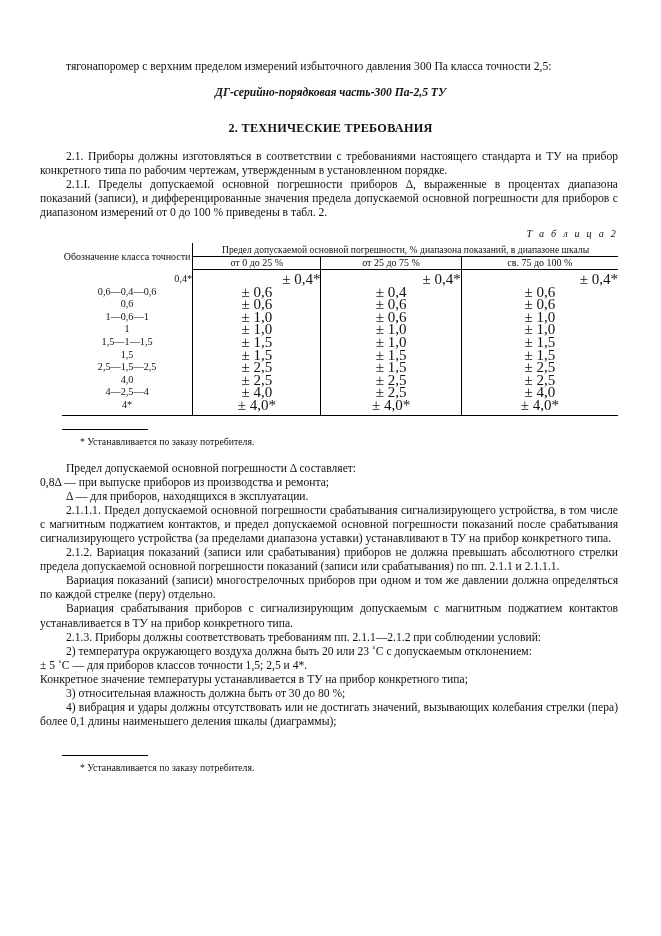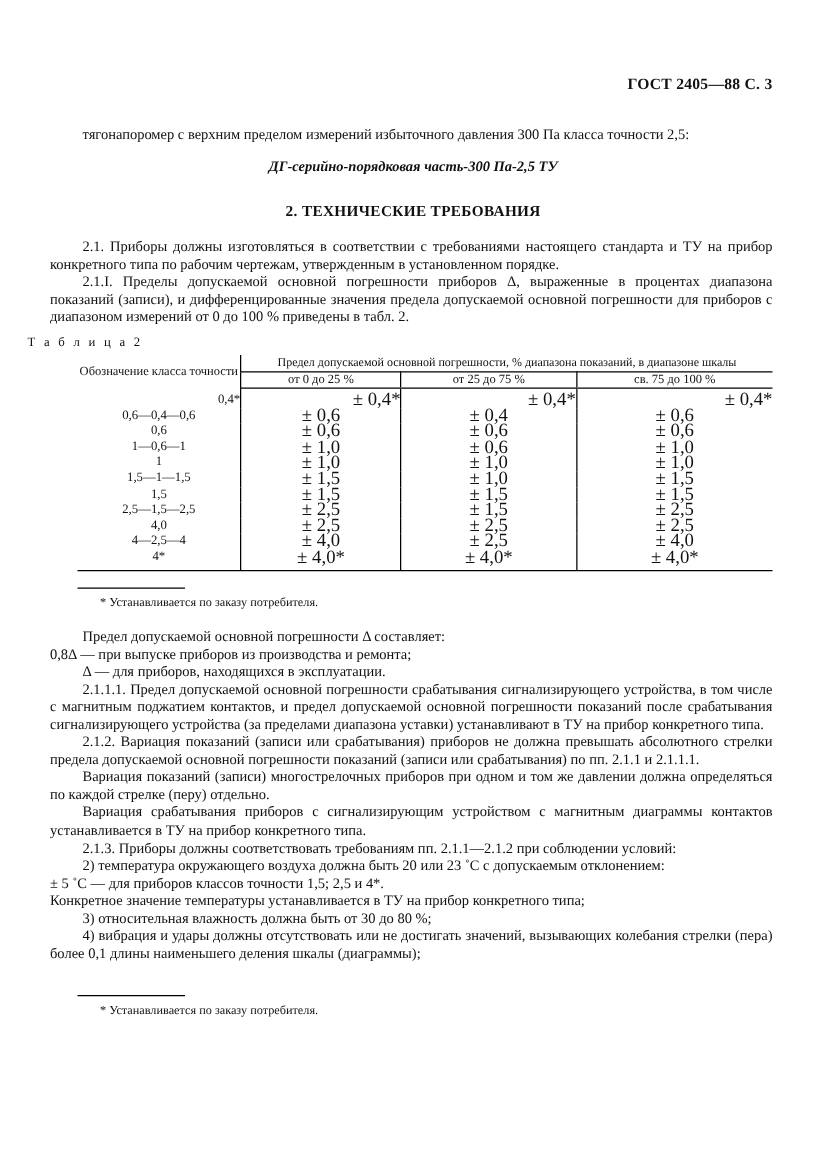--- a/index.html
+++ b/index.html
@@ -62,24 +62,26 @@
 
   .section-title {
     text-align: center;
     font-weight: bold;
     font-size: 12.2px;
     letter-spacing: 0.3px;
     margin: 22px 0 14px 0;
   }
 
   .table-caption {
+    text-align: right;
     font-size: 10.2px;
     letter-spacing: 2.2px;
     padding-right: 21px;
     margin: 7px 0 4px 0;
+    font-style: italic;
   }
 
   
   .tbl-wrap {
     margin: 0 21px 0 40px;
   }
   table.gost {
     width: 100%;
     border-collapse: collapse;
     font-size: 10px;
@@ -153,21 +155,20 @@
   }
 
   .blk { margin-top: 14px; }
 </style>
 </head>
 <body>
 
 <div class="page">
   <div class="content">
 
-    <div class="pg-header">ГОСТ 2405—88 С. 3</div>
 
     <p class="para indent">тягонапоромер с верхним пределом измерений избыточного давления 300 Па класса точности 2,5:</p>
 
     <div class="centered-italic">ДГ-серийно-порядковая часть-300 Па-2,5 ТУ</div>
 
     <div class="section-title">2.  ТЕХНИЧЕСКИЕ ТРЕБОВАНИЯ</div>
 
     <p class="para indent">2.1.  Приборы должны изготовляться в соответствии с требованиями настоящего стандарта и ТУ на прибор конкретного типа по рабочим чертежам, утвержденным в установленном порядке.</p>
 
     <p class="para indent">2.1.I.  Пределы допускаемой основной погрешности приборов Δ, выраженные в процентах диапазона показаний (записи), и дифференцированные значения предела допускаемой основной погрешности для приборов с диапазоном измерений от 0 до 100 % приведены в табл. 2.</p>
@@ -262,21 +263,21 @@
     <div class="fn-rule"></div>
     <div class="fn-text">* Устанавливается по заказу потребителя.</div>
 
     <div class="blk">
       <p class="para indent tight">Предел допускаемой основной погрешности Δ составляет:</p>
       <p class="para noindent tight">0,8Δ — при выпуске приборов из производства и ремонта;</p>
       <p class="para tight" style="text-indent:26px;">Δ — для приборов, находящихся в эксплуатации.</p>
       <p class="para indent">2.1.1.1.  Предел допускаемой основной погрешности срабатывания сигнализирующего устройства, в том числе с магнитным поджатием контактов, и предел допускаемой основной погрешности показаний после срабатывания сигнализирующего устройства (за пределами диапазона уставки) устанавливают в ТУ на прибор конкретного типа.</p>
       <p class="para indent">2.1.2.  Вариация показаний (записи или срабатывания) приборов не должна превышать абсолютного стрелки предела допускаемой основной погрешности показаний (записи или срабатывания) по пп. 2.1.1 и 2.1.1.1.</p>
       <p class="para indent">Вариация показаний (записи) многострелочных приборов при одном и том же давлении должна определяться по каждой стрелке (перу) отдельно.</p>
-      <p class="para indent">Вариация срабатывания приборов с сигнализирующим устройством с магнитным диаграммы контактов устанавливается в ТУ на прибор конкретного типа.</p>
+      <p class="para indent">Вариация срабатывания приборов с сигнализирующим допускаемым с магнитным поджатием контактов устанавливается в ТУ на прибор конкретного типа.</p>
       <p class="para indent">2.1.3.  Приборы должны соответствовать требованиям пп. 2.1.1—2.1.2 при соблюдении условий:</p>
       <p class="para tight" style="text-indent:26px;">2)  температура окружающего воздуха должна быть 20 или 23 ˚С с допускаемым отклонением:</p>
       <p class="para noindent tight">± 5 ˚С — для приборов классов точности 1,5; 2,5 и 4*.</p>
       <p class="para noindent tight">Конкретное значение температуры устанавливается в ТУ на прибор конкретного типа;</p>
       <p class="para tight" style="text-indent:26px;">3)  относительная влажность должна быть от 30 до 80 %;</p>
       <p class="para indent">4)  вибрация и удары должны отсутствовать или не достигать значений, вызывающих колебания стрелки (пера) более 0,1 длины наименьшего деления шкалы (диаграммы);</p>
     </div>
 
     <div class="fn-rule" style="margin-top:26px;"></div>
     <div class="fn-text">* Устанавливается по заказу потребителя.</div>

